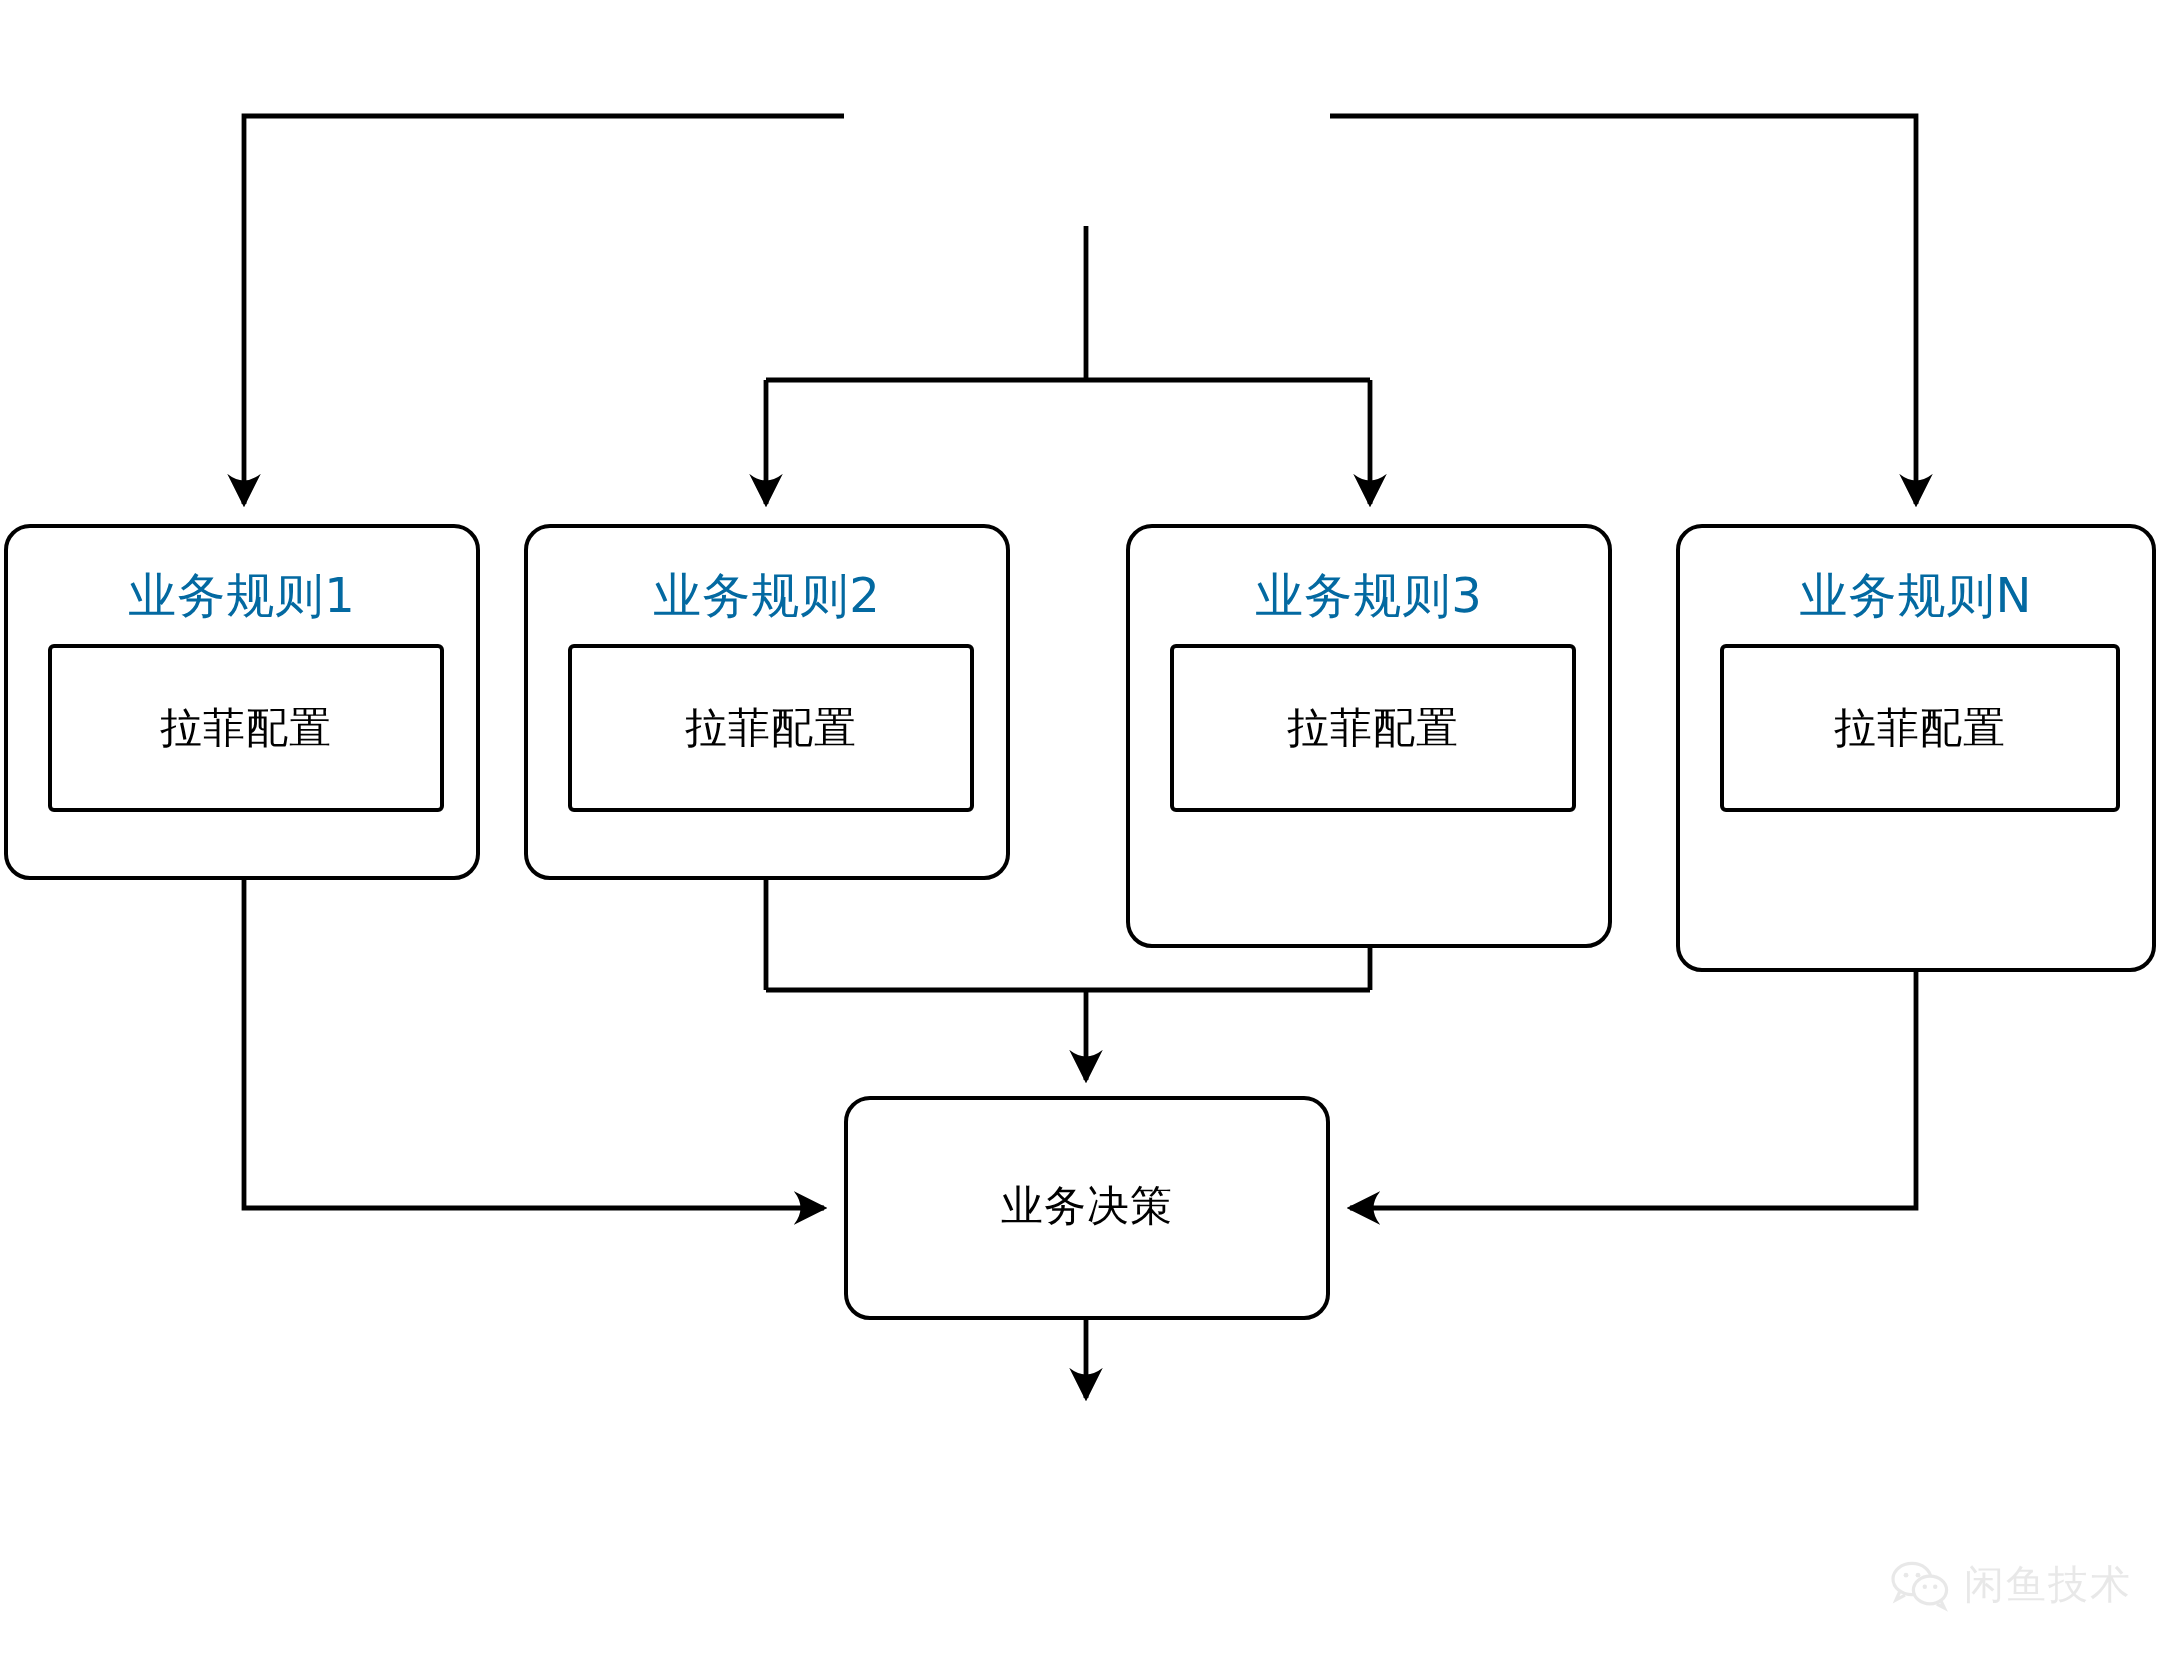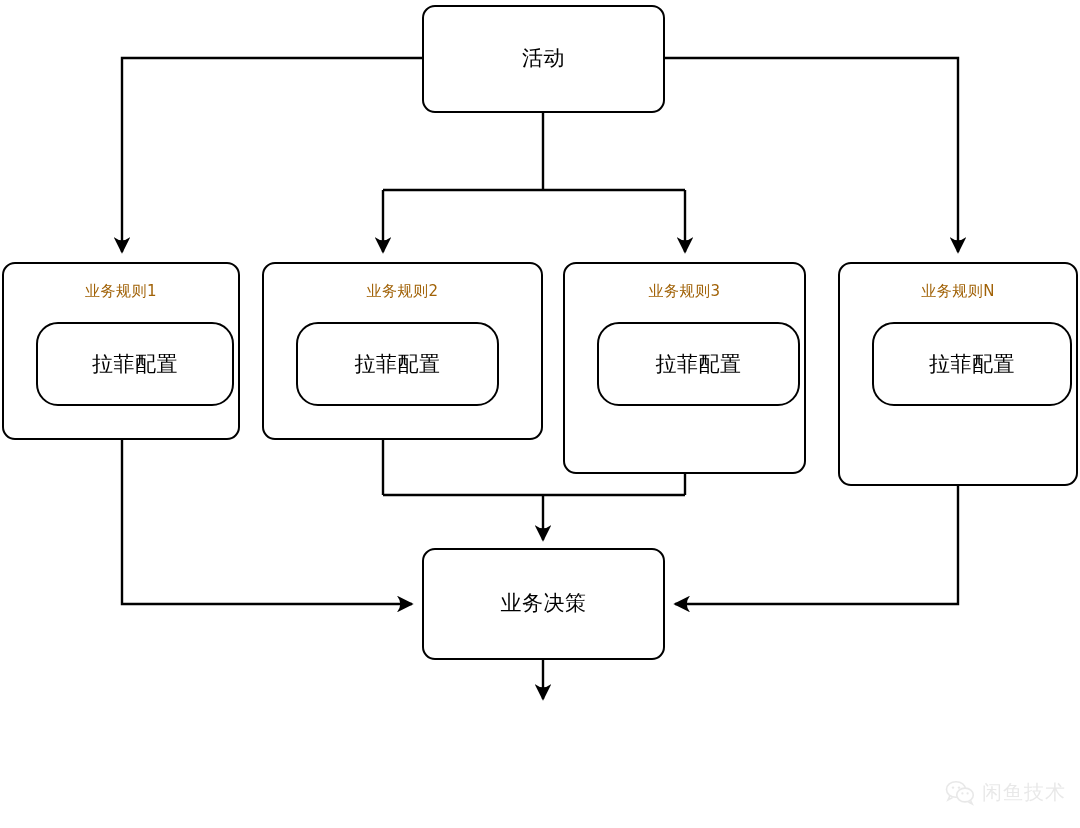--- a/index.html
+++ b/index.html
@@ -44,34 +44,33 @@
     font-size: 21px;
     color: #000000;
     line-height: 1.2;
     letter-spacing: 0.5px;
     white-space: nowrap;
   }
   .rule-node {
     padding-top: 18px;
   }
   .rule-title {
-    font-size: 15px;
-    color: #a16207;
+    font-size: 24px;
+    color: #0369a1;
     letter-spacing: 0.5px;
     white-space: nowrap;
   }
   .inner-box {
     box-sizing: border-box;
     background: #ffffff;
     border: 2.4px solid #000000;
-    border-radius: 22px;
+    border-radius: 3px;
     display: flex;
     align-items: center;
     justify-content: center;
-    margin-left: 12px;
   }
   .inner-label {
     font-size: 21px;
     color: #000000;
     letter-spacing: 0.5px;
     white-space: nowrap;
   }
   .watermark {
     position: absolute;
     right: 14px;
@@ -124,32 +123,29 @@
       <path d="M 685 440 L 685 495"></path>
 
       <path d="M 383 495 L 685 495"></path>
 
       <path d="M 543 495 L 543 540" marker-end="url(#arrow)"></path>
 
       <path d="M 543 660 L 543 699" marker-end="url(#arrow)"></path>
     </g>
   </svg>
 
-  <div class="node node-center" style="left:422px; top:5px; width:243px; height:108px;">
-    <span class="node-label">活动</span>
-  </div>
 
   <div class="node rule-node" style="left:2px; top:262px; width:238px; height:178px;">
     <span class="rule-title">业务规则1</span>
     <div class="inner-box" style="position:absolute; left:20px; top:58px; width:198px; height:84px;">
       <span class="inner-label">拉菲配置</span>
     </div>
   </div>
 
-  <div class="node rule-node" style="left:262px; top:262px; width:281px; height:178px;">
+  <div class="node rule-node" style="left:262px; top:262px; width:243px; height:178px;">
     <span class="rule-title">业务规则2</span>
     <div class="inner-box" style="position:absolute; left:20px; top:58px; width:203px; height:84px;">
       <span class="inner-label">拉菲配置</span>
     </div>
   </div>
 
   <div class="node rule-node" style="left:563px; top:262px; width:243px; height:212px;">
     <span class="rule-title">业务规则3</span>
     <div class="inner-box" style="position:absolute; left:20px; top:58px; width:203px; height:84px;">
       <span class="inner-label">拉菲配置</span>

